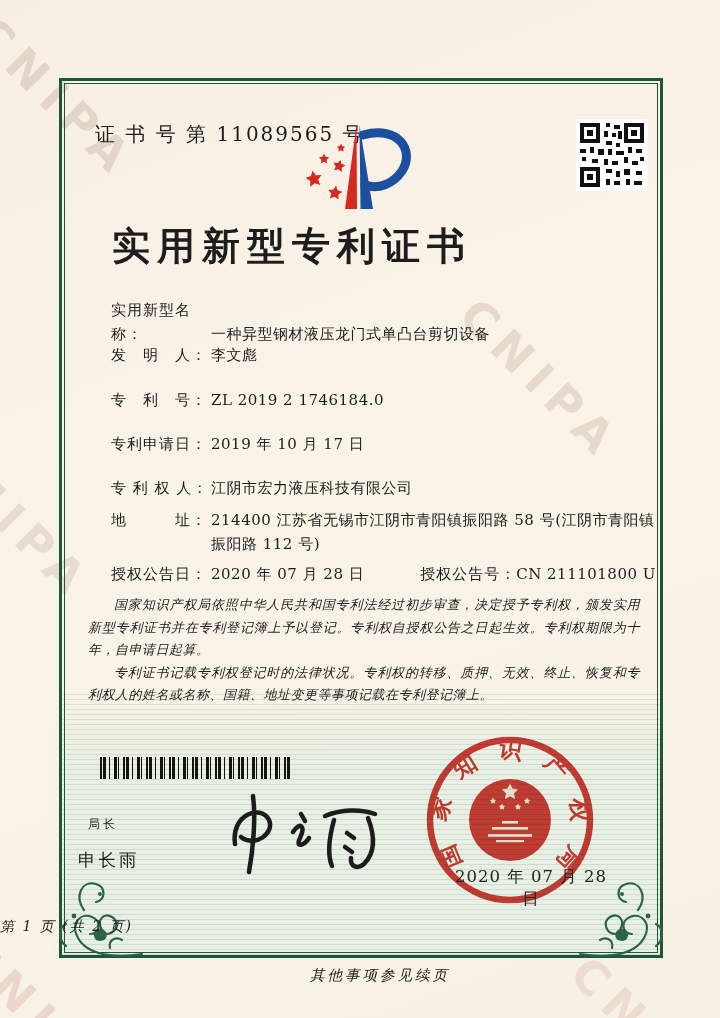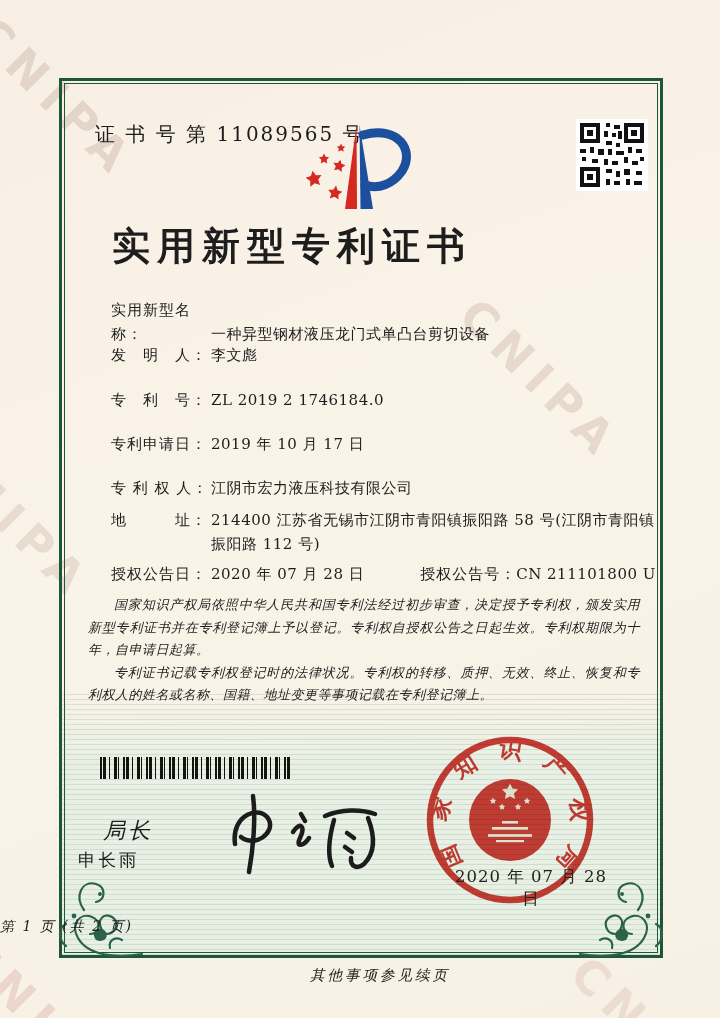--- a/index.html
+++ b/index.html
@@ -61,21 +61,21 @@
   .barcode {
     position:absolute; left:100px; top:757px; width:190px; height:22px; z-index:3;
     background:repeating-linear-gradient(90deg,
       #15150f 0 2px, rgba(0,0,0,0) 2px 3px,
       #15150f 3px 6px, rgba(0,0,0,0) 6px 9px,
       #15150f 9px 10px, rgba(0,0,0,0) 10px 14px,
       #15150f 14px 17px, rgba(0,0,0,0) 17px 18px,
       #15150f 18px 19px, rgba(0,0,0,0) 19px 23px);
   }
 
-  .chief-title { position:absolute; left:103px; top:816px; font-size:22px; letter-spacing:3px; z-index:3;font-style:italic; }
+  .chief-title { position:absolute; left:88px; top:816px; font-size:12px; letter-spacing:3px; z-index:3; }
   .chief-name  { position:absolute; left:78px; top:848px; font-size:17.5px; letter-spacing:3px; z-index:3; }
   .signature   { position:absolute; left:205px; top:788px; z-index:3; }
 
   .seal { position:absolute; left:420px; top:730px; z-index:3; mix-blend-mode:multiply; opacity:.94; }
   .seal-date {
     position:absolute; left:446px; top:866px; width:170px; z-index:4;
     font-size:16.5px; letter-spacing:1px; color:#22221f; text-align:center;
   }
 
   .page-info { position:absolute; left:0; width:720px; top:918px; text-align:left;

